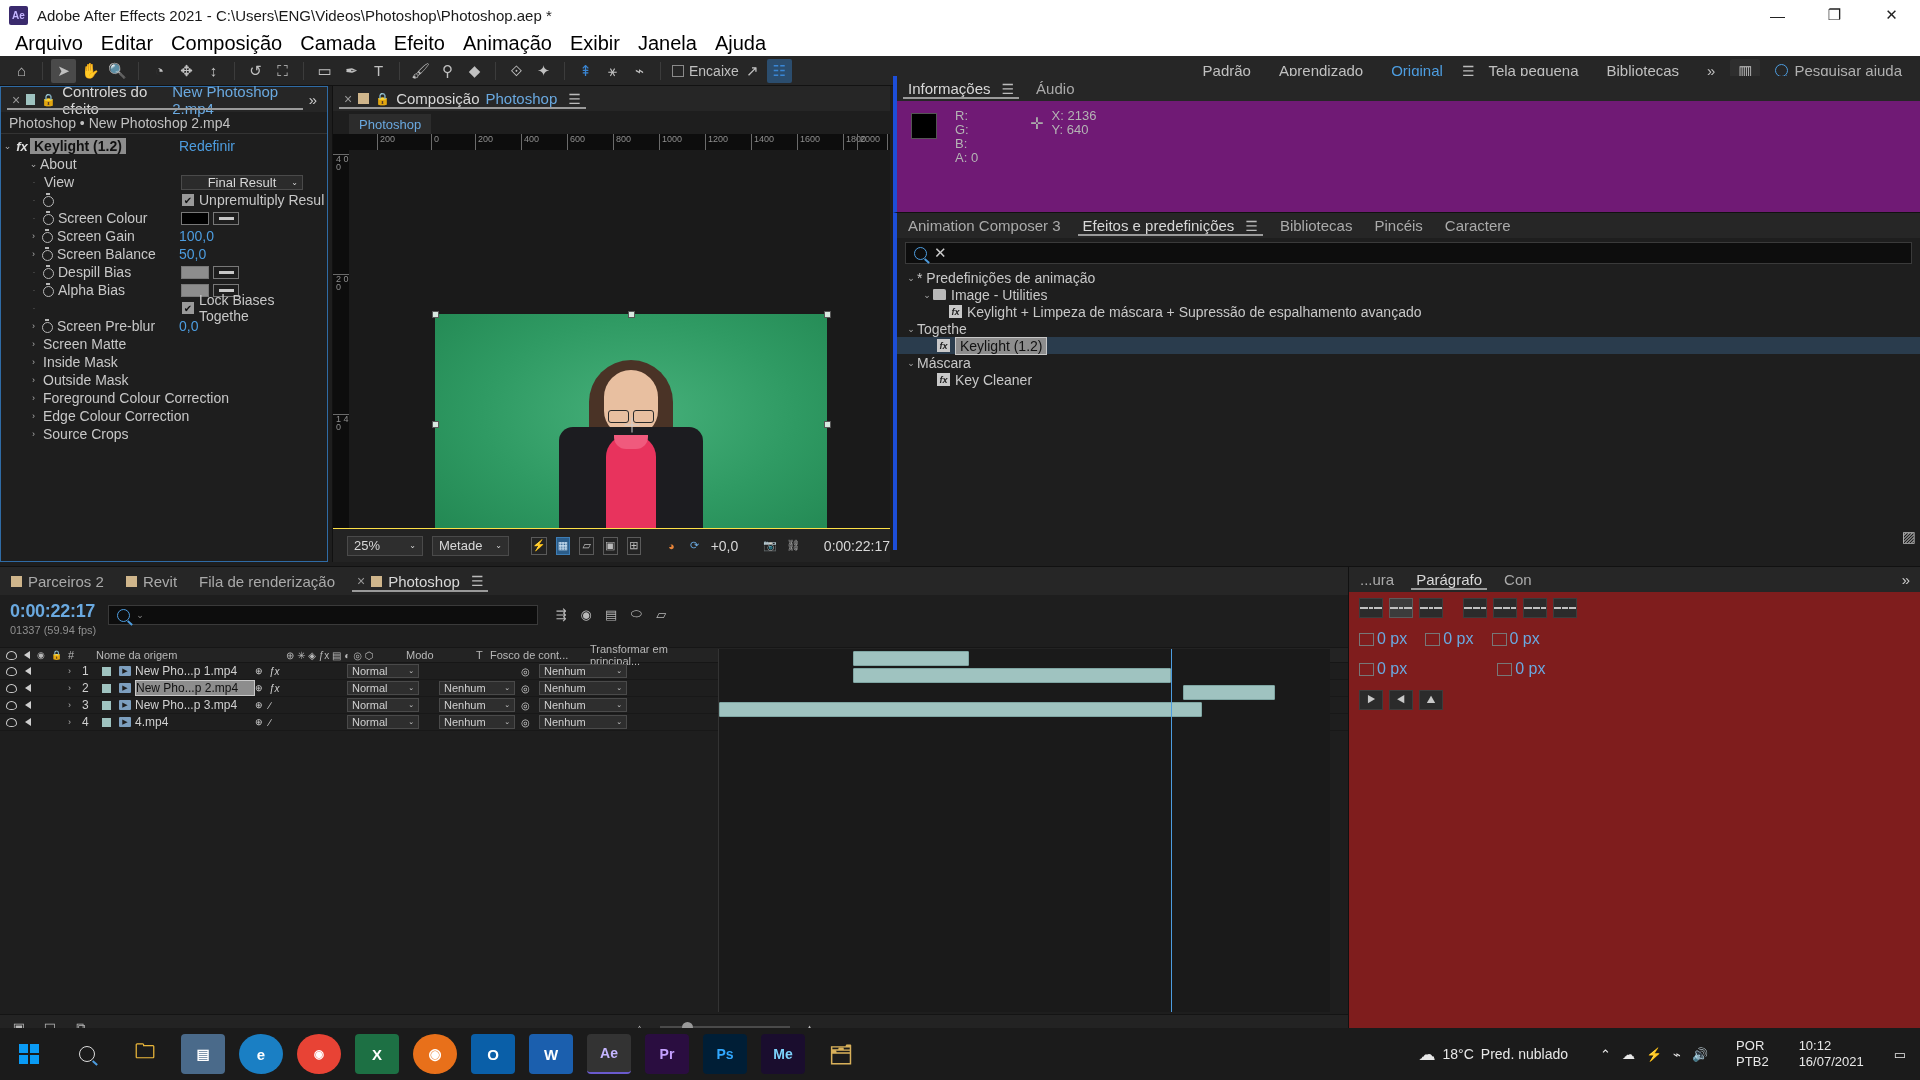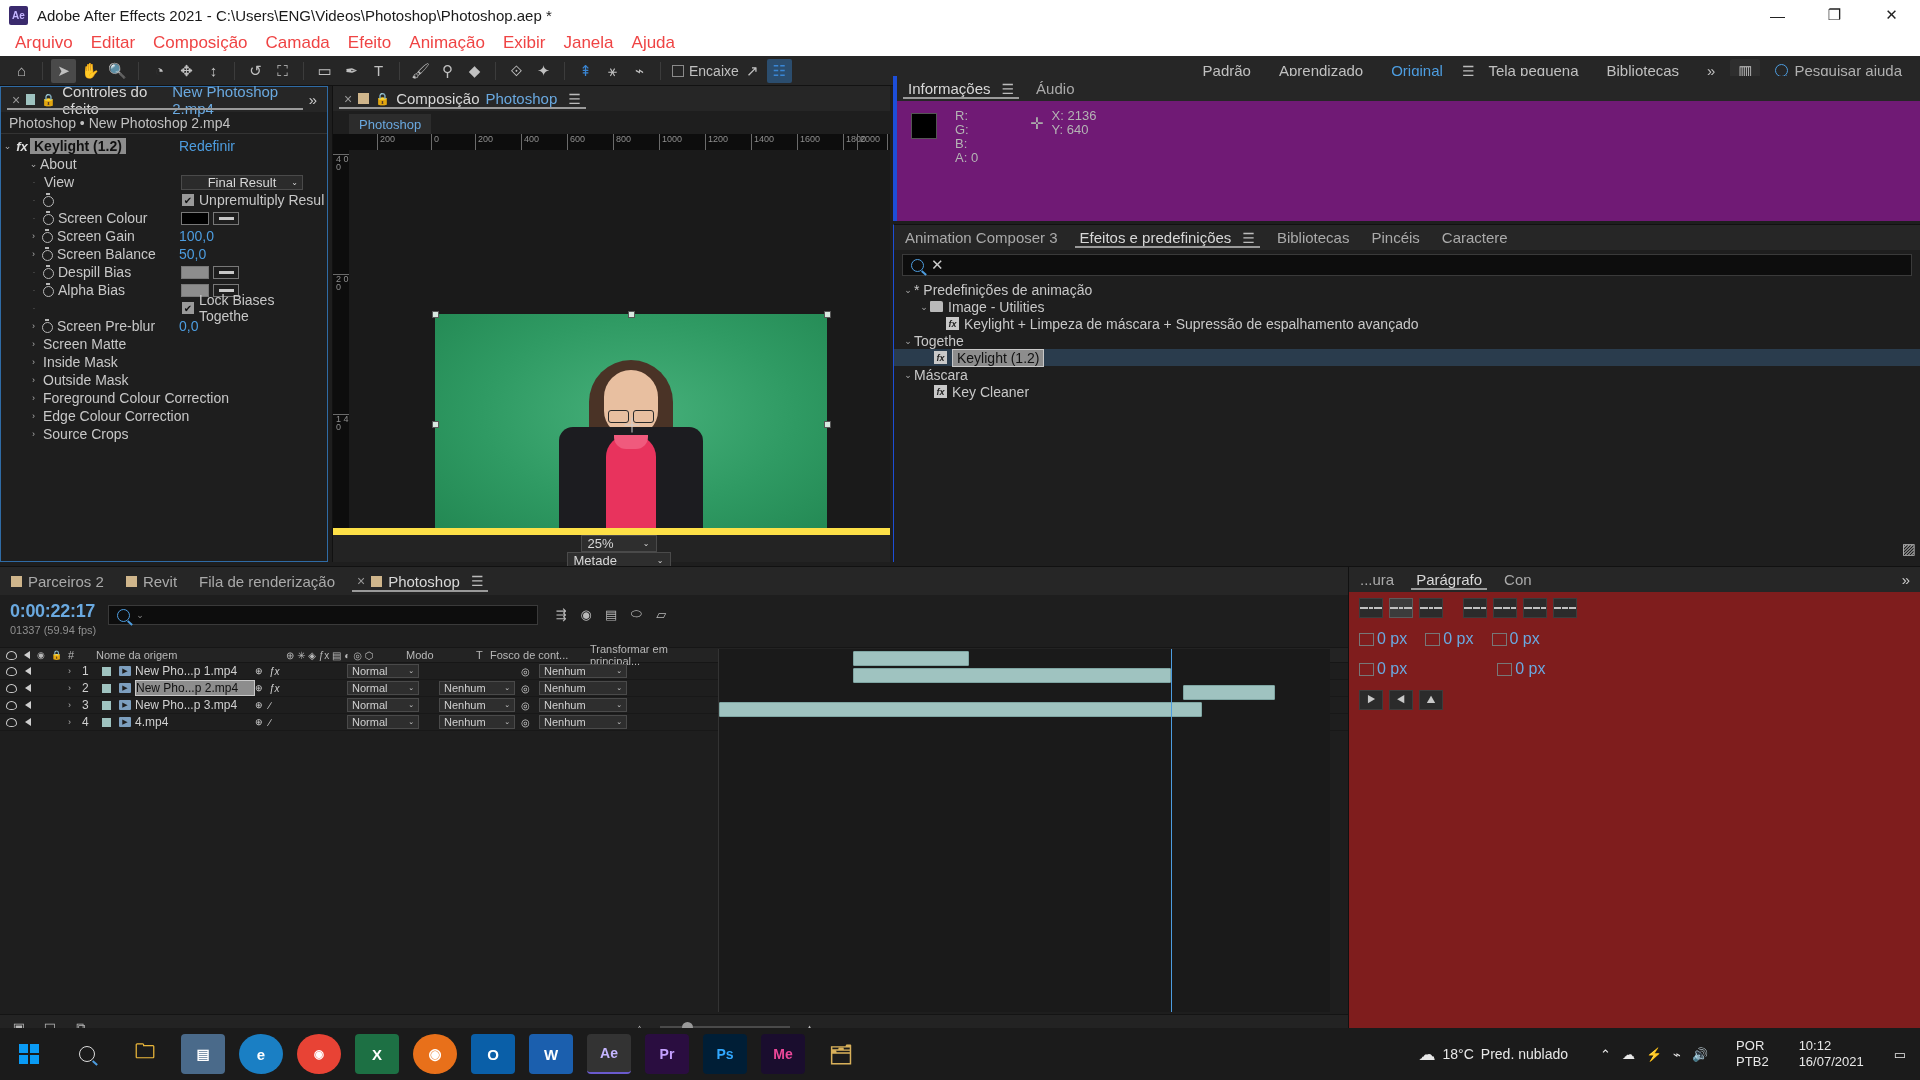--- a/index.html
+++ b/index.html
@@ -13,21 +13,21 @@
 
   
   .titlebar{position:absolute;left:0;top:0;width:1920px;height:30px;background:#fff;display:flex;align-items:center;}
   .ae-logo{width:19px;height:19px;margin-left:9px;background:#3a2a6d;border-radius:2px;color:#c5b5ff;font-size:10px;font-weight:bold;display:flex;align-items:center;justify-content:center;}
   .title-text{margin-left:9px;color:#1a1a1a;font-size:15px;}
   .win-btns{margin-left:auto;display:flex;height:30px;}
   .win-btn{width:57px;height:30px;display:flex;align-items:center;justify-content:center;color:#222;font-size:15px;}
 
   
   .menubar{position:absolute;left:0;top:30px;width:1920px;height:26px;background:#fff;display:flex;align-items:center;padding-left:6px;}
-  .menu-item{color:#ef4444;font-size:17px;padding:2px 9px;}
+  .menu-item{color:#000000;font-size:20px;padding:2px 9px;}
 
   
   .toolbar{position:absolute;left:0;top:56px;width:1920px;height:30px;background:#262626;border-bottom:1px solid #121212;display:flex;align-items:center;}
   .tool{width:25px;height:24px;display:flex;align-items:center;justify-content:center;color:#c0c0c0;margin:0 1px;border-radius:2px;}
   .tool.sel{background:#4a4a4a;}
   .tool.blue{color:#3a86d4;}
   .tdiv{width:1px;height:18px;background:#3c3c3c;margin:0 7px;}
   .snap-box{display:flex;align-items:center;color:#c0c0c0;font-size:14px;gap:5px;margin-left:4px;}
   .chkbox-sm{width:12px;height:12px;border:1px solid #8a8a8a;display:inline-block;}
   .ws-item{font-size:15px;color:#c0c0c0;padding:0 14px;}
@@ -91,36 +91,36 @@
   .glasses:before{left:0;}
   .glasses:after{right:0;}
   .body{position:absolute;left:50%;bottom:0;transform:translateX(-50%);width:144px;height:108px;background:#1c1c20;border-radius:14px 14px 0 0;}
   .shirt{position:absolute;left:50%;bottom:0;transform:translateX(-50%);width:50px;height:100px;background:#e8335d;border-radius:22px 22px 0 0;}
   .collar{position:absolute;left:50%;top:0;transform:translateX(-50%);width:34px;height:14px;background:#f05a7d;border-radius:0 0 12px 12px;}
   .sel-handle{position:absolute;width:7px;height:7px;background:#d8e8e0;border:1px solid #555;}
   .anchor-ic{position:absolute;left:50%;top:50%;transform:translate(-50%,-50%);width:15px;height:15px;}
   .anchor-ic:before,.anchor-ic:after{content:"";position:absolute;background:#d0d0d0;}
   .anchor-ic:before{left:7px;top:0;width:1.5px;height:15px;}
   .anchor-ic:after{left:0;top:7px;width:15px;height:1.5px;}
-  .comp-bottom{position:absolute;left:0;bottom:0;width:100%;height:34px;background:#232323;display:flex;align-items:center;padding-left:14px;border-top:7px solid #fde047;flex-direction:column;}
+  .comp-bottom{position:absolute;left:0;bottom:0;width:100%;height:34px;background:#232323;display:flex;align-items:center;padding-left:14px;gap:9px;border-top:1px solid #fde047;}
   .cb-dd{height:20px;min-width:76px;background:#2e2e2e;border:1px solid #4a4a4a;color:#d8d8d8;font-size:13px;display:flex;align-items:center;justify-content:space-between;padding:0 6px;}
   .cb-ic{width:20px;height:18px;border:1px solid #5a5a5a;display:flex;align-items:center;justify-content:center;font-size:11px;color:#bbb;}
   .cb-ic.on{background:#2b5d8a;border-color:#3d7db5;color:#cfe4f5;}
   .tcode{color:#d8d8d8;font-size:14px;}
 
   
   #infoPanel{left:893px;top:76px;width:1027px;height:145px;background:#701a75;border-left:4px solid #1d4ed8;}
   .info-body{display:flex;padding:8px 0 0 14px;gap:18px;font-size:13px;color:#b4b4b4;}
   .info-sw{width:26px;height:26px;background:#000;border:1px solid #555;margin-top:4px;}
   .rgb-col div{line-height:14px;}
   .xy-col{display:flex;align-items:flex-start;gap:8px;margin-left:34px;}
   .plus-ic{color:#aaa;font-size:16px;line-height:13px;margin-top:8px;}
 
   
-  #effectsPanel{left:893px;top:224px;width:1027px;height:338px;background:#1e1e1e;border-left:1px solid #1d4ed8;border-top:1px solid #111;}
+  #effectsPanel{left:893px;top:212px;width:1027px;height:338px;background:#1e1e1e;border-left:4px solid #1d4ed8;border-top:1px solid #111;}
   .fx-search{height:22px;margin:4px 8px 0 8px;background:#0d0d0d;border:1px solid #3a3a3a;display:flex;align-items:center;padding:0 8px;gap:7px;}
   .fx-search input{background:transparent;border:0;outline:0;color:#d8d8d8;font-size:14px;font-family:inherit;flex:1;}
   .mag{width:13px;height:13px;border:1.6px solid #4d9de0;border-radius:50%;position:relative;flex:none;}
   .mag:after{content:"";position:absolute;right:-4px;bottom:-3px;width:6px;height:1.8px;background:#4d9de0;transform:rotate(42deg);}
   .fx-clear{color:#ccc;font-size:15px;}
   .fx-tree{margin-top:5px;font-size:14px;}
   .fx-node{height:17px;display:flex;align-items:center;color:#c8c8c8;}
   .fx-tw{width:12px;text-align:center;font-size:9px;color:#a8a8a8;}
   .fx-folder{width:13px;height:11px;background:#b9b9b9;border-radius:1px 2px 1px 1px;margin-right:5px;}
   .fx-fxic{width:13px;height:13px;background:#c9c9c9;color:#1e1e1e;font-size:9px;font-style:italic;font-weight:bold;display:flex;align-items:center;justify-content:center;margin-right:5px;}
@@ -892,21 +892,21 @@
     <div class="tb-btn">
         <span class="tb-app active" style="color:#c5b5ff;font-size:14px;border-bottom:2px solid #6a5acd">Ae</span>
       </div>
     <div class="tb-btn">
         <span class="tb-app" style="background:#2a0d40;color:#c5a0ff;font-size:14px">Pr</span>
       </div>
     <div class="tb-btn">
         <span class="tb-app" style="background:#001e36;color:#31a8ff;font-size:14px">Ps</span>
       </div>
     <div class="tb-btn">
-        <span class="tb-app" style="background:#1a0d2e;color:#ec4899;font-size:14px">Me</span>
+        <span class="tb-app" style="background:#1a0d2e;color:#7dd3fc;font-size:14px">Me</span>
       </div>
     <div class="tb-btn">
         <span class="tb-app" style="color:#d8b05a;font-size:19px">🗂</span>
       </div>
 
     <div class="tray">
       <span class="weather">
         <span style="font-size:17px">☁</span>
         <span>18°C</span>
         <span>Pred. nublado</span>

